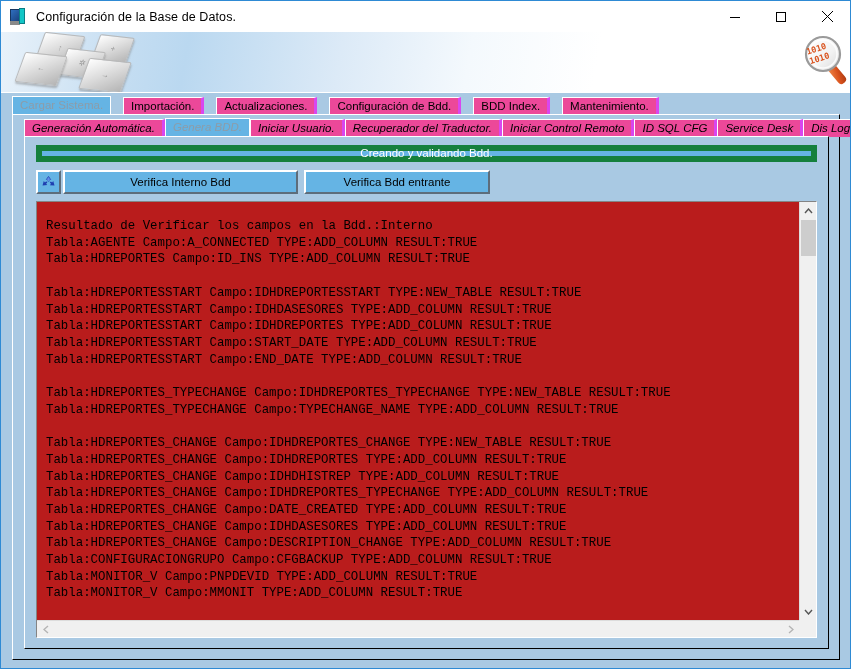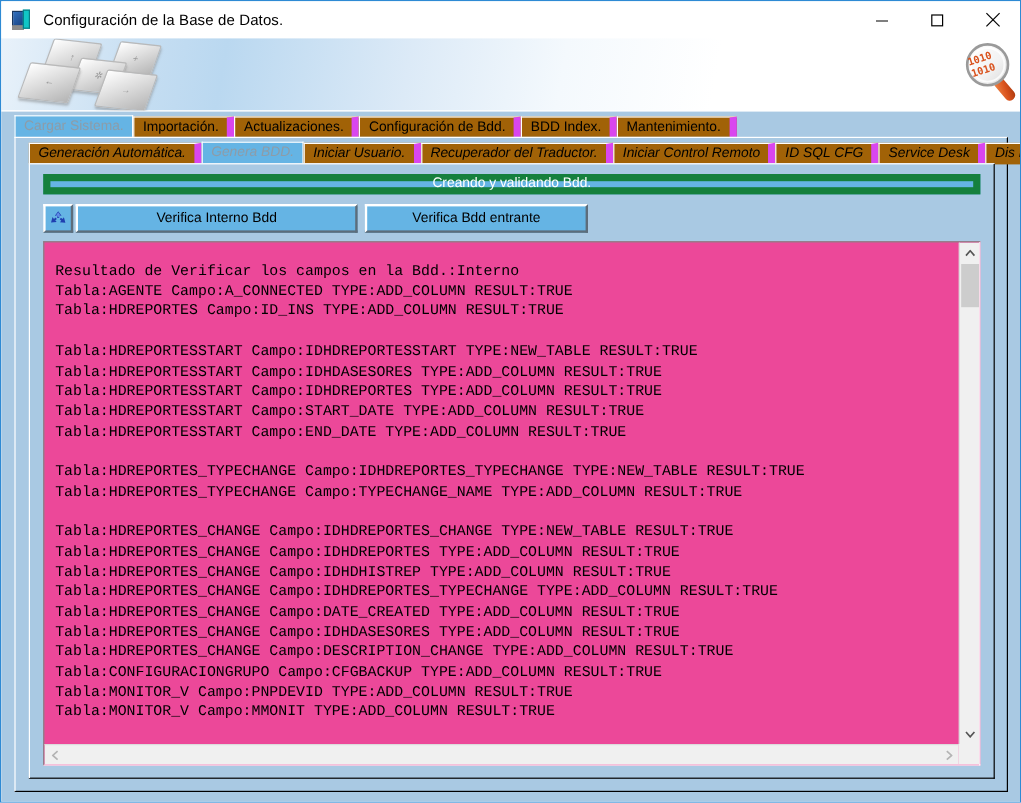--- a/index.html
+++ b/index.html
@@ -147,31 +147,31 @@
   }
 
   
   .tabstrip-outer {
     position: absolute;
     left: 11px; top: 3px;
     right: 10px;
     height: 19px;
     display: flex;
     align-items: flex-end;
-    gap: 0px;
+    gap: 12px;
   }
   .tab {
     position: relative;
     height: 18px;
     padding: 0 7px;
     font-size: 11.5px;
     color: #000000;
-    background: #a16207;
+    background: #ec4899;
     border-left: 1px solid #ffffff;
-    border-right: 6px solid #d946ef;
+    border-right: 3px solid #d946ef;
     border-top: 1px solid #ffffff;
     border-bottom: none;
     display: flex;
     align-items: center;
     white-space: nowrap;
     box-sizing: border-box;
     line-height: 1;
   }
   .tab.selected {
     background: #65b4e4;
@@ -267,21 +267,21 @@
     white-space: nowrap;
   }
   #btn-interno { width: 235px; margin-right: 6px; }
   #btn-entrante { width: 186px; }
 
   
   .outbox {
     position: absolute;
     left: 11px; top: 64px;
     right: 11px; bottom: 10px;
-    background: #ec4899;
+    background: #b91c1c;
     border: 1px solid;
     border-color: #848484 #ffffff #ffffff #848484;
     box-sizing: border-box;
     overflow: hidden;
   }
   .out-text {
     position: absolute;
     left: 0; top: 0;
     right: 18px; bottom: 18px;
     overflow: hidden;

